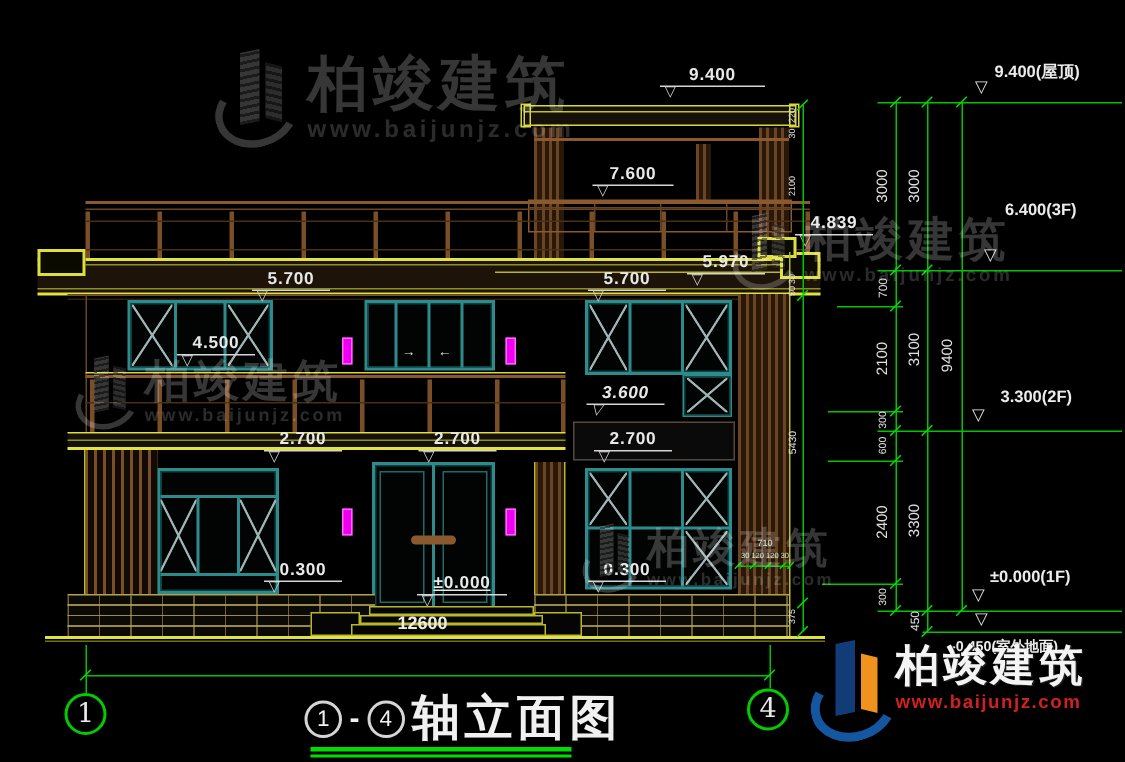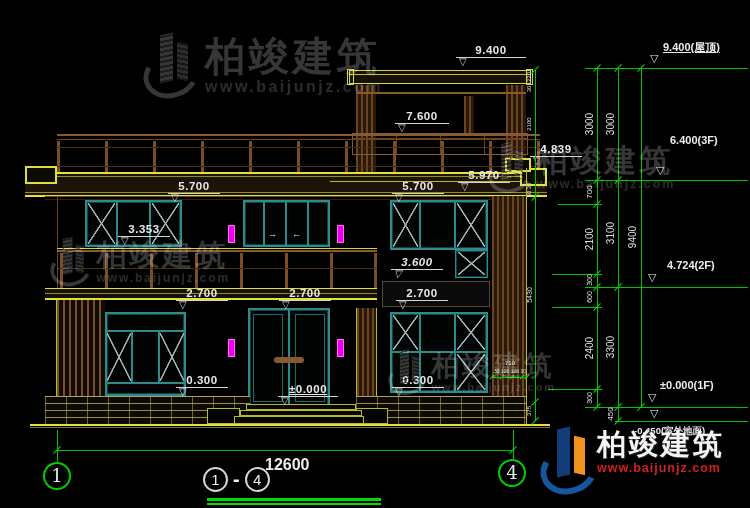--- a/index.html
+++ b/index.html
@@ -202,21 +202,21 @@
   <div class="brick" style="left:45px;top:396px;width:205px;height:28px;"></div>
   <div class="brick" style="left:356px;top:396px;width:170px;height:28px;"></div>
   <div class="dark" style="left:207px;top:408px;width:33px;height:16px;box-sizing:border-box;"></div>
   <div class="dark" style="left:356px;top:408px;width:32px;height:16px;box-sizing:border-box;"></div>
   <div class="dark" style="left:246px;top:404px;width:110px;height:6px;box-sizing:border-box;"></div>
   <div class="dark" style="left:240px;top:410px;width:122px;height:6px;box-sizing:border-box;"></div>
   <div class="dark" style="left:234px;top:416px;width:130px;height:8px;box-sizing:border-box;"></div>
   <div class="yhb" style="left:30px;top:424px;width:520px;"></div>
   <div class="yh" style="left:30px;top:427px;width:520px;background:#70701c;"></div>
 
-  <div class="lm" style="left:456px;top:44px;width:70px;">
+  <div class="lm" style="left:440px;top:44px;width:70px;">
     <span class="t">9.400</span>
     <span class="tr">▽</span>
     </div>
   <div class="lm" style="left:395px;top:110px;width:54px;">
     <span class="t">7.600</span>
     <span class="tr">▽</span>
     </div>
   <div class="lm" style="left:530px;top:143px;width:52px;">
     <span class="t">4.839</span>
     <span class="tr">▽</span>
@@ -227,21 +227,21 @@
     </div>
   <div class="lm" style="left:168px;top:180px;width:52px;">
     <span class="t">5.700</span>
     <span class="tr">▽</span>
     </div>
   <div class="lm" style="left:392px;top:180px;width:52px;">
     <span class="t">5.700</span>
     <span class="tr">▽</span>
     </div>
   <div class="lm" style="left:118px;top:223px;width:52px;">
-    <span class="t">3.353</span>
+    <span class="t">4.500</span>
     <span class="tr">▽</span>
     </div>
   <div class="lm" style="left:391px;top:256px;width:52px;font-style:italic;">
     <span class="t">3.600</span>
     <span class="tr">▽</span>
     </div>
   <div class="lm" style="left:176px;top:287px;width:52px;">
     <span class="t">2.700</span>
     <span class="tr">▽</span>
     </div>
@@ -273,25 +273,25 @@
   <div class="gh" style="left:615px;top:421px;width:133px;"></div>
   <div class="gh" style="left:558px;top:204px;width:44px;"></div>
   <div class="gh" style="left:552px;top:274px;width:50px;"></div>
   <div class="gh" style="left:552px;top:307px;width:50px;"></div>
   <div class="gh" style="left:548px;top:389px;width:54px;"></div>
   <div class="gv" style="left:597px;top:68px;height:339px;"></div>
   <div class="gv" style="left:618px;top:68px;height:353px;"></div>
   <div class="gv" style="left:641px;top:68px;height:339px;"></div>
   <div class="gv" style="left:535px;top:70px;height:351px;"></div>
 
-  <span class="rt" style="left:663px;top:40px;text-decoration:underline;">9.400(屋顶)</span>
+  <span class="rt" style="left:663px;top:40px;">9.400(屋顶)</span>
   <span class="gtr" style="left:650px;top:53px;">▽</span>
   <span class="rt" style="left:670px;top:134px;">6.400(3F)</span>
   <span class="gtr" style="left:656px;top:165px;">▽</span>
-  <span class="rt" style="left:667px;top:259px;">4.724(2F)</span>
+  <span class="rt" style="left:667px;top:259px;">3.300(2F)</span>
   <span class="gtr" style="left:648px;top:272px;">▽</span>
   <span class="rt" style="left:660px;top:379px;">±0.000(1F)</span>
   <span class="gtr" style="left:648px;top:392px;">▽</span>
   <span class="rt" style="left:634px;top:425px;font-size:9.5px;">-0.450(室外地面)</span>
   <span class="gtr" style="left:650px;top:408px;">▽</span>
 
   <span class="vd" style="left:589px;top:124px;">3000</span>
   <span class="vd s8" style="left:589px;top:192px;">700</span>
   <span class="vd" style="left:589px;top:239px;">2100</span>
   <span class="vd s7" style="left:589px;top:280px;">300</span>
@@ -341,29 +341,30 @@
   <div class="tk" style="left:535px;top:70px;"></div>
   <div class="tk" style="left:535px;top:197px;"></div>
   <div class="tk" style="left:535px;top:402px;"></div>
   <div class="tk" style="left:535px;top:421px;"></div>
 
   <div class="gv" style="left:57px;top:430px;height:32px;"></div>
   <div class="gv" style="left:513px;top:430px;height:29px;"></div>
   <div class="gh" style="left:57px;top:450px;width:456px;"></div>
   <div class="tk" style="left:57px;top:450px;"></div>
   <div class="tk" style="left:513px;top:450px;"></div>
-  <span class="rt" style="left:265px;top:408px;font-size:16px;margin-top:48px;">12600</span>
+  <span class="rt" style="left:265px;top:408px;font-size:12px;">12600</span>
 
   <div class="ax" style="left:43px;top:462px;"><span>1</span></div>
   <div class="ax" style="left:498px;top:459px;"><span>4</span></div>
 
   <div class="tb" style="left:203px;top:458px;height:42px;">
     <span class="bub">1</span>
     <span class="dash">-</span>
     <span class="bub">4</span>
+    <span class="txt">轴立面图</span>
   </div>
   <div class="abs" style="left:207px;top:498px;width:174px;height:3px;background:#00dd00;"></div>
   <div class="abs" style="left:207px;top:503px;width:174px;height:2px;background:#00dd00;"></div>
 
   <div class="wm" style="left:143px;top:34px;">
     <span class="bjicon">
         <i class="sw"></i>
         <i class="b1"></i>
         <i class="b2"></i>
       </span>

